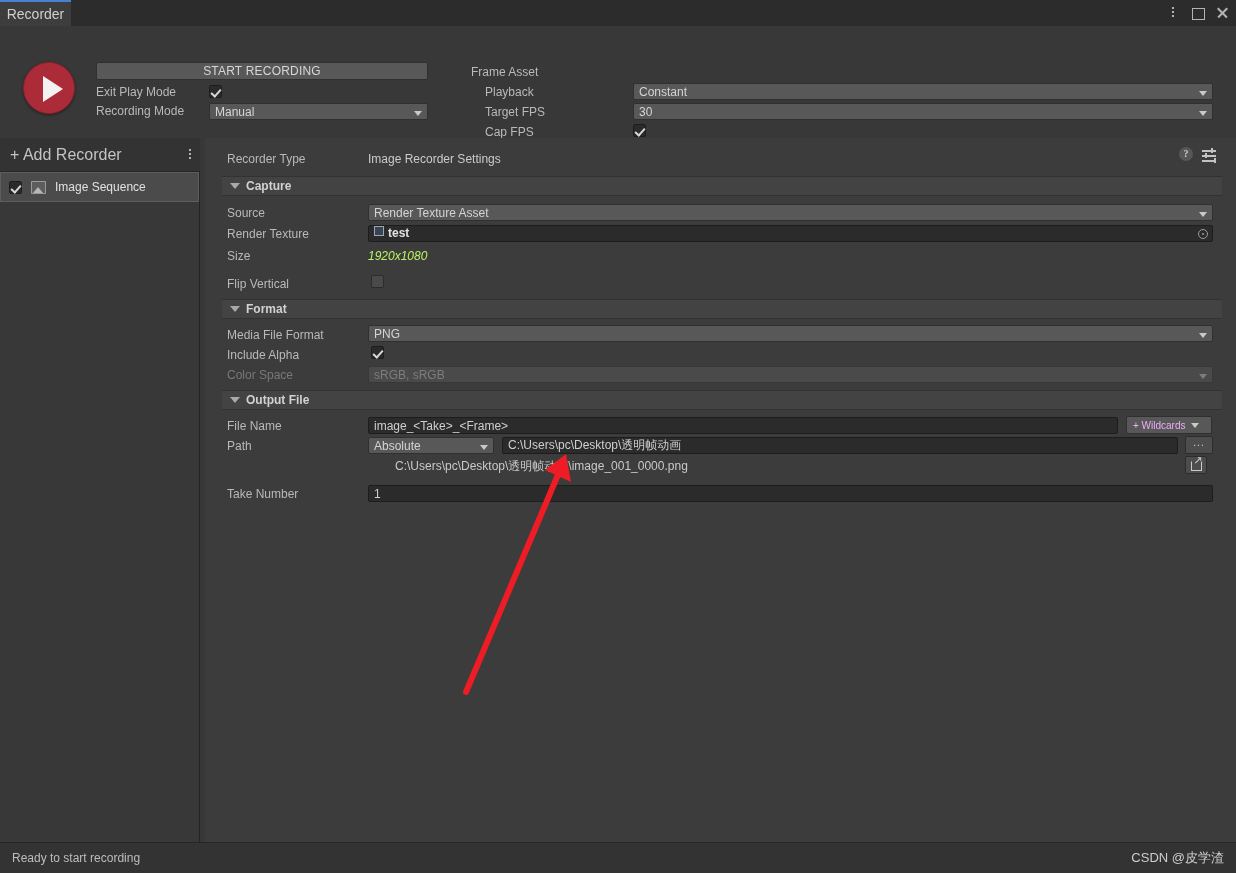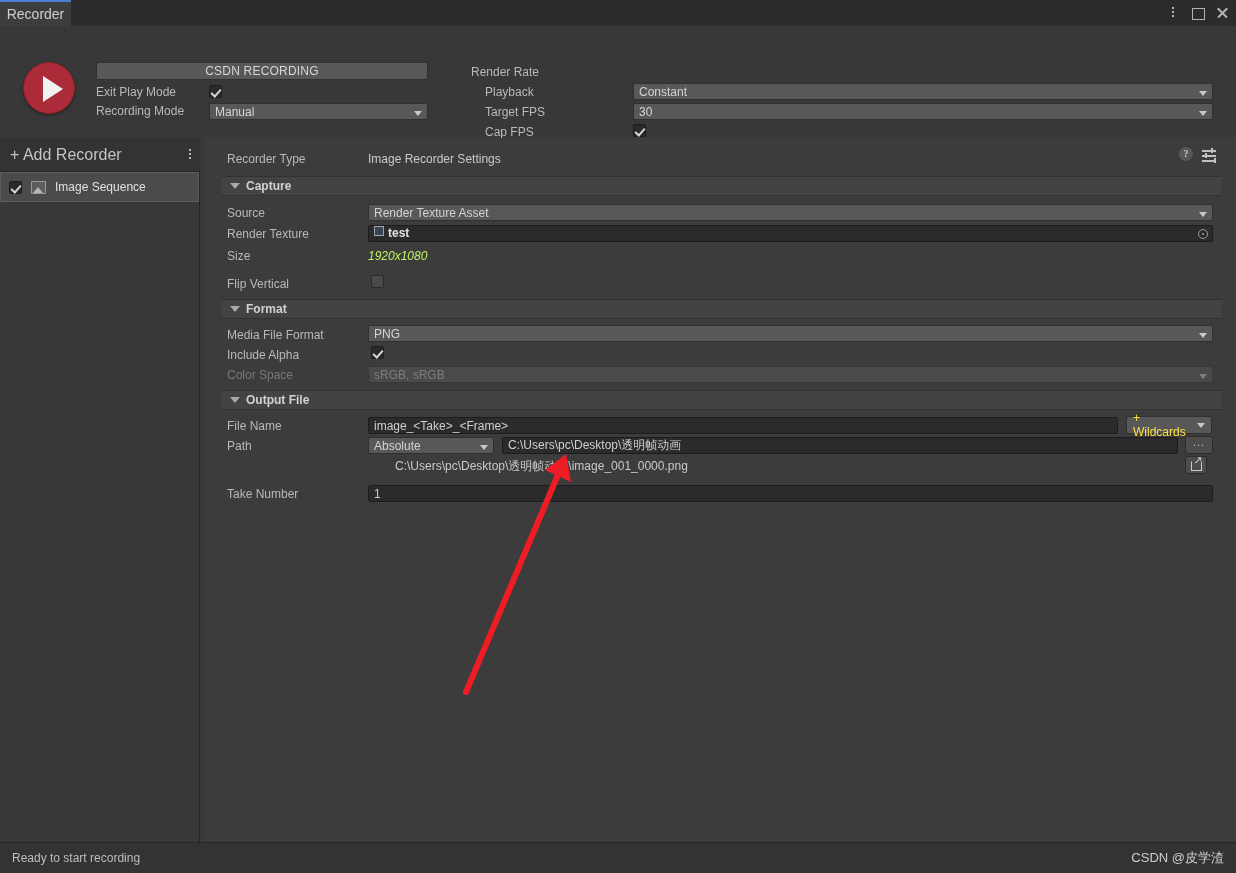--- a/index.html
+++ b/index.html
@@ -196,21 +196,21 @@
     border-radius: 50%; border: 1px solid #9b9b9b;
   }
   .objfield .picker::after {
     content: ""; position: absolute; left: 3px; top: 3px;
     width: 2px; height: 2px; border-radius: 50%; background: #9b9b9b;
   }
 
   .wildbtn {
     background: #585858; border: 1px solid #303030; border-radius: 2px;
     height: 18px; display: flex; align-items: center; gap: 5px;
-    padding: 0 6px; color: #fde047; font-size: 12px; position: relative;
+    padding: 0 6px; color: #f0abfc; font-size: 10px; position: relative;
   }
   .wildbtn .car {
     width: 0; height: 0;
     border-left: 4px solid transparent; border-right: 4px solid transparent;
     border-top: 5px solid #c9c9c9;
   }
 
   .sqbtn {
     background: #4d4d4d; border: 1px solid #2d2d2d; border-radius: 2px;
     display: flex; align-items: center; justify-content: center;
@@ -260,39 +260,39 @@
       <span class="ic ic-max"></span>
       <span class="ic ic-close"></span>
     </div>
   </div>
 
   <div class="topblock">
 
     <div class="recbtn"></div>
 
     <div class="startbtn">
-      <span>CSDN RECORDING</span>
+      <span>START RECORDING</span>
     </div>
 
     <div class="r" style="left:96px; top:59px; width:110px;">
       <span class="lbl">Exit Play Mode</span>
     </div>
     <div class="r" style="left:209px; top:59px;">
       <span class="chk on"></span>
     </div>
 
     <div class="r" style="left:96px; top:78px; width:110px;">
       <span class="lbl">Recording Mode</span>
     </div>
     <div class="dd" style="position:absolute; left:209px; top:77px; width:219px;">
       <span>Manual</span>
     </div>
 
     <div class="r" style="left:471px; top:39px;">
-      <span class="lbl">Render Rate</span>
+      <span class="lbl">Frame Asset</span>
     </div>
 
     <div class="r" style="left:485px; top:59px;">
       <span class="lbl">Playback</span>
     </div>
     <div class="dd" style="position:absolute; left:633px; top:57px; width:580px;">
       <span>Constant</span>
     </div>
 
     <div class="r" style="left:485px; top:79px;">

